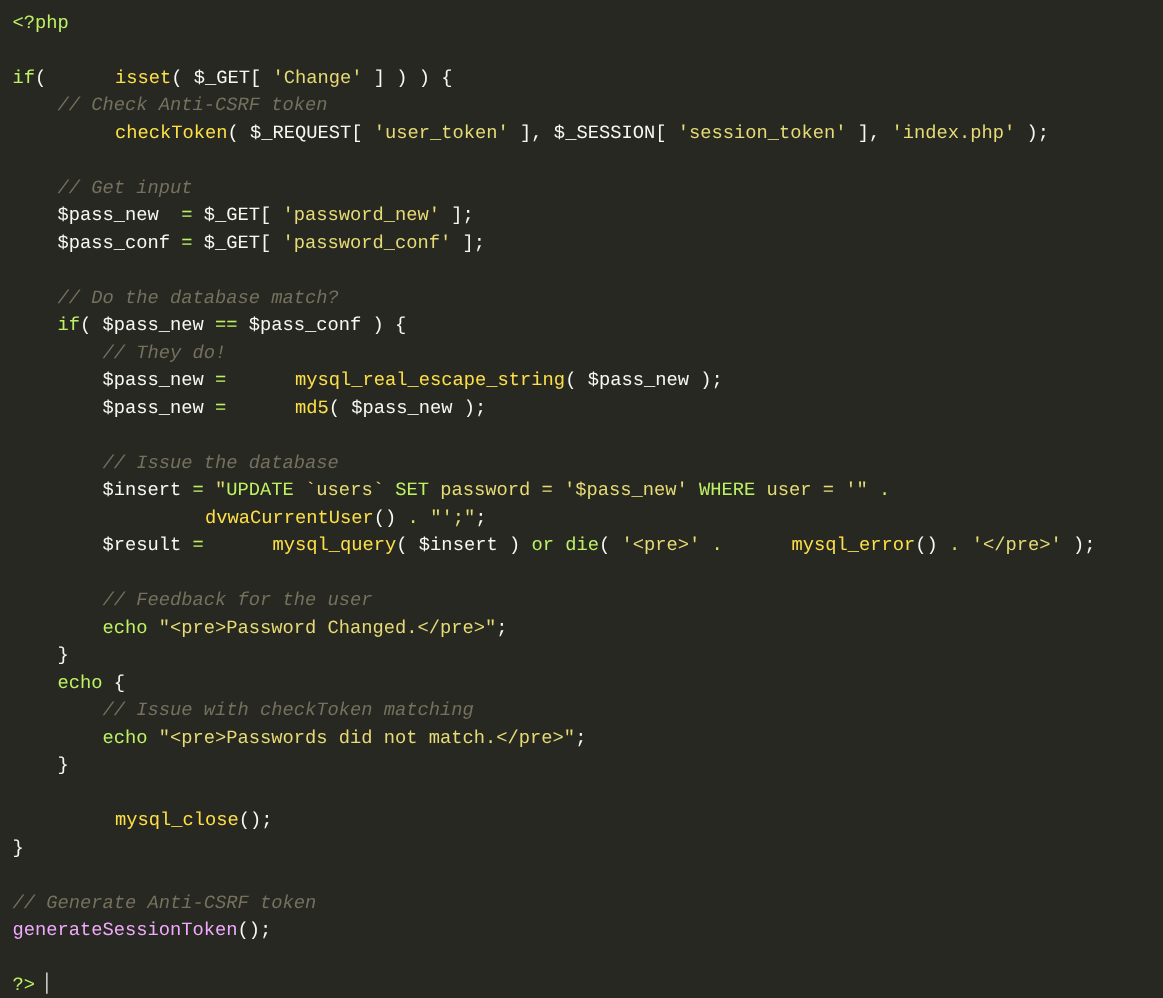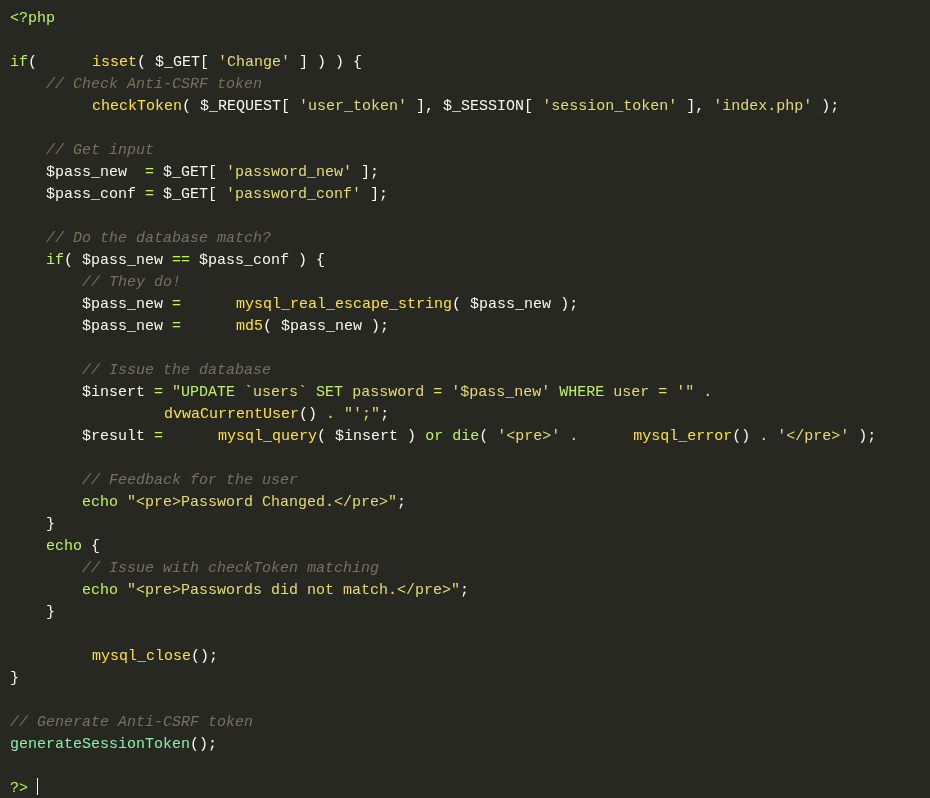--- a/index.html
+++ b/index.html
@@ -15,21 +15,21 @@
     overflow: hidden;
   }
   pre.code {
     margin: 0;
     padding: 8px 10px;
     white-space: pre;
     font-family: Consolas, "Courier New", monospace;
   }
   .k { color: #bef264; }   
   .fn { color: #fde047; margin-left: 46px; }  
-  .name { color: #86efac; }
+  .name { color: #f0abfc; }
   .s { color: #e6db74; }   
   .c { color: #75715e; font-style: italic; } 
   .p { color: #f8f8f2; }   
   .cursor {
     display:inline-block;
     width:1px;
     height:17px;
     background:#f8f8f0;
     vertical-align:-3px;
   }

